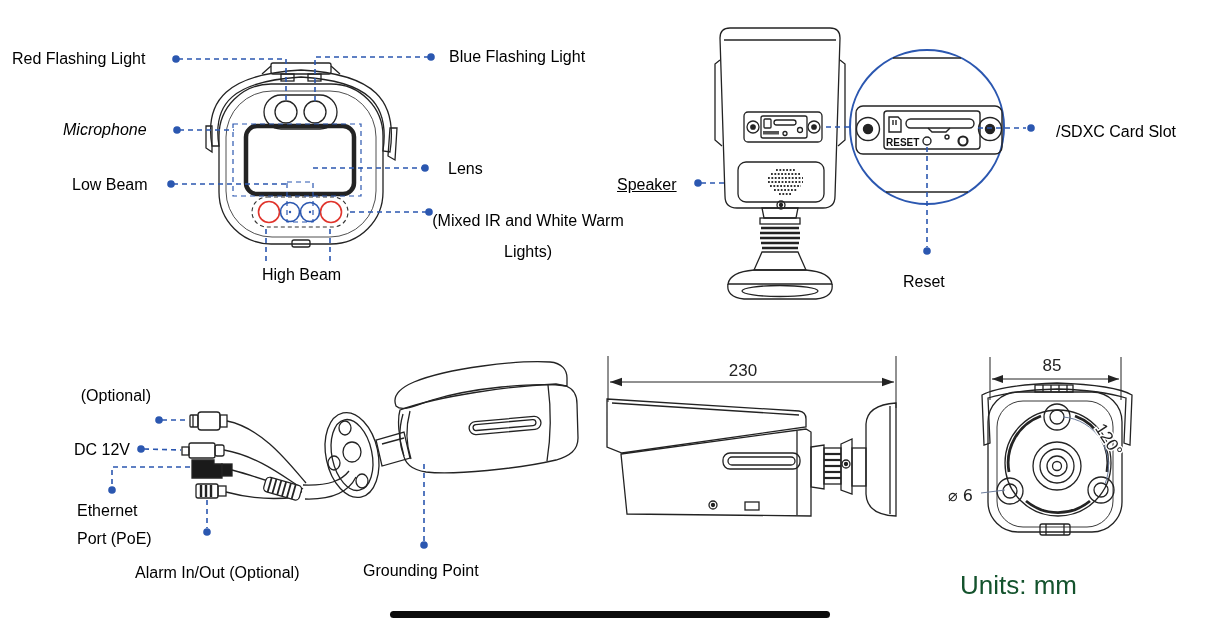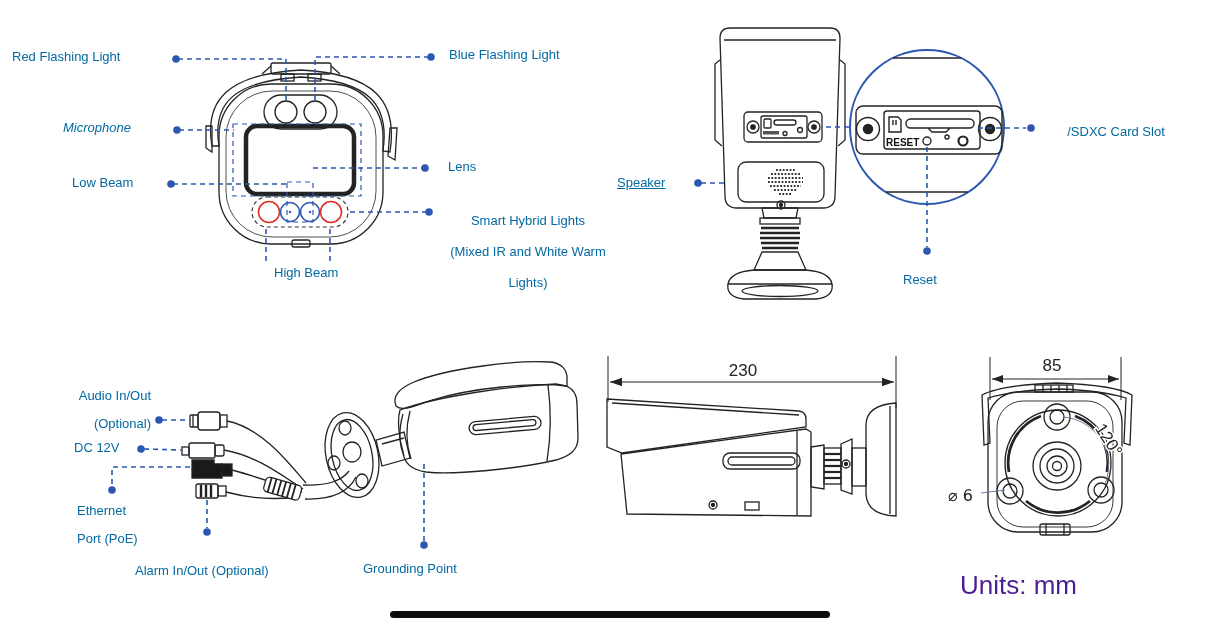--- a/index.html
+++ b/index.html
@@ -1,22 +1,22 @@
 <!DOCTYPE html>
 <html><head>
 <meta charset="utf-8">
 <style>
   html,body{margin:0;padding:0;background:#fff;}
   .canvas{position:relative;width:1206px;height:620px;background:#fff;overflow:hidden;
           font-family:"Liberation Sans",sans-serif;}
   svg{position:absolute;left:0;top:0;}
-  .lbl{position:absolute;font-size:13px;line-height:1.2;color:#0369a1;white-space:nowrap;}
+  .lbl{position:absolute;font-size:16px;line-height:1.2;color:#000000;white-space:nowrap;}
   .lbl.center{text-align:center;}
   .lbl.right{text-align:right;}
-  .units{position:absolute;font-size:26px;color:#4c1d95;white-space:nowrap;}
+  .units{position:absolute;font-size:26px;color:#14532d;white-space:nowrap;}
   .handle{position:absolute;left:390px;top:611px;width:440px;height:7px;background:#0c0c0c;border-radius:4px;}
   .dimtext{font-family:"Liberation Sans",sans-serif;font-size:17px;fill:#232323;}
   .resettext{font-family:"Liberation Sans",sans-serif;font-size:10px;font-weight:bold;fill:#111;}
   .diatext{font-family:"DejaVu Sans","Liberation Sans",sans-serif;font-size:16px;fill:#232323;}
 </style>
 </head>
 <body>
 
 <div class="canvas">
 
@@ -317,34 +317,32 @@
   <text transform="translate(1104,443) rotate(57)" text-anchor="middle" class="dimtext" style="paint-order:stroke;stroke:#fff;stroke-width:3px;">120°</text>
   <text x="948" y="501" class="diatext">⌀ 6</text>
 </svg>
 
 <div class="lbl" style="left:12px;top:49px;">Red Flashing Light</div>
 <div class="lbl" style="left:449px;top:47px;">Blue Flashing Light</div>
 <div class="lbl" style="left:63px;top:120px;font-style:italic;">Microphone</div>
 <div class="lbl" style="left:72px;top:175px;">Low Beam</div>
 <div class="lbl" style="left:448px;top:159px;">Lens</div>
 <div class="lbl center" style="left:408px;top:205px;width:240px;line-height:31px;">
-  <div>Smart Hybrid Lights</div>
   <div>(Mixed IR and White Warm</div>
   <div>Lights)</div>
 </div>
-<div class="lbl" style="left:262px;top:265px;margin-left:12px;">High Beam</div>
+<div class="lbl" style="left:262px;top:265px;">High Beam</div>
 
 <div class="lbl" style="left:617px;top:175px;text-decoration:underline;">Speaker</div>
 <div class="lbl center" style="left:1040px;top:116px;width:152px;line-height:32px;">
   <div>/SDXC Card Slot</div>
 </div>
 <div class="lbl" style="left:903px;top:272px;">Reset</div>
 
 <div class="lbl right" style="left:20px;top:382px;width:131px;line-height:28px;">
-  <div>Audio In/Out</div>
   <div>(Optional)</div>
 </div>
 <div class="lbl" style="left:74px;top:440px;">DC 12V</div>
 <div class="lbl" style="left:77px;top:497px;line-height:28px;">
   <div>Ethernet</div>
   <div>Port (PoE)</div>
 </div>
 <div class="lbl" style="left:135px;top:563px;">Alarm In/Out (Optional)</div>
 <div class="lbl" style="left:363px;top:561px;">Grounding Point</div>
 

